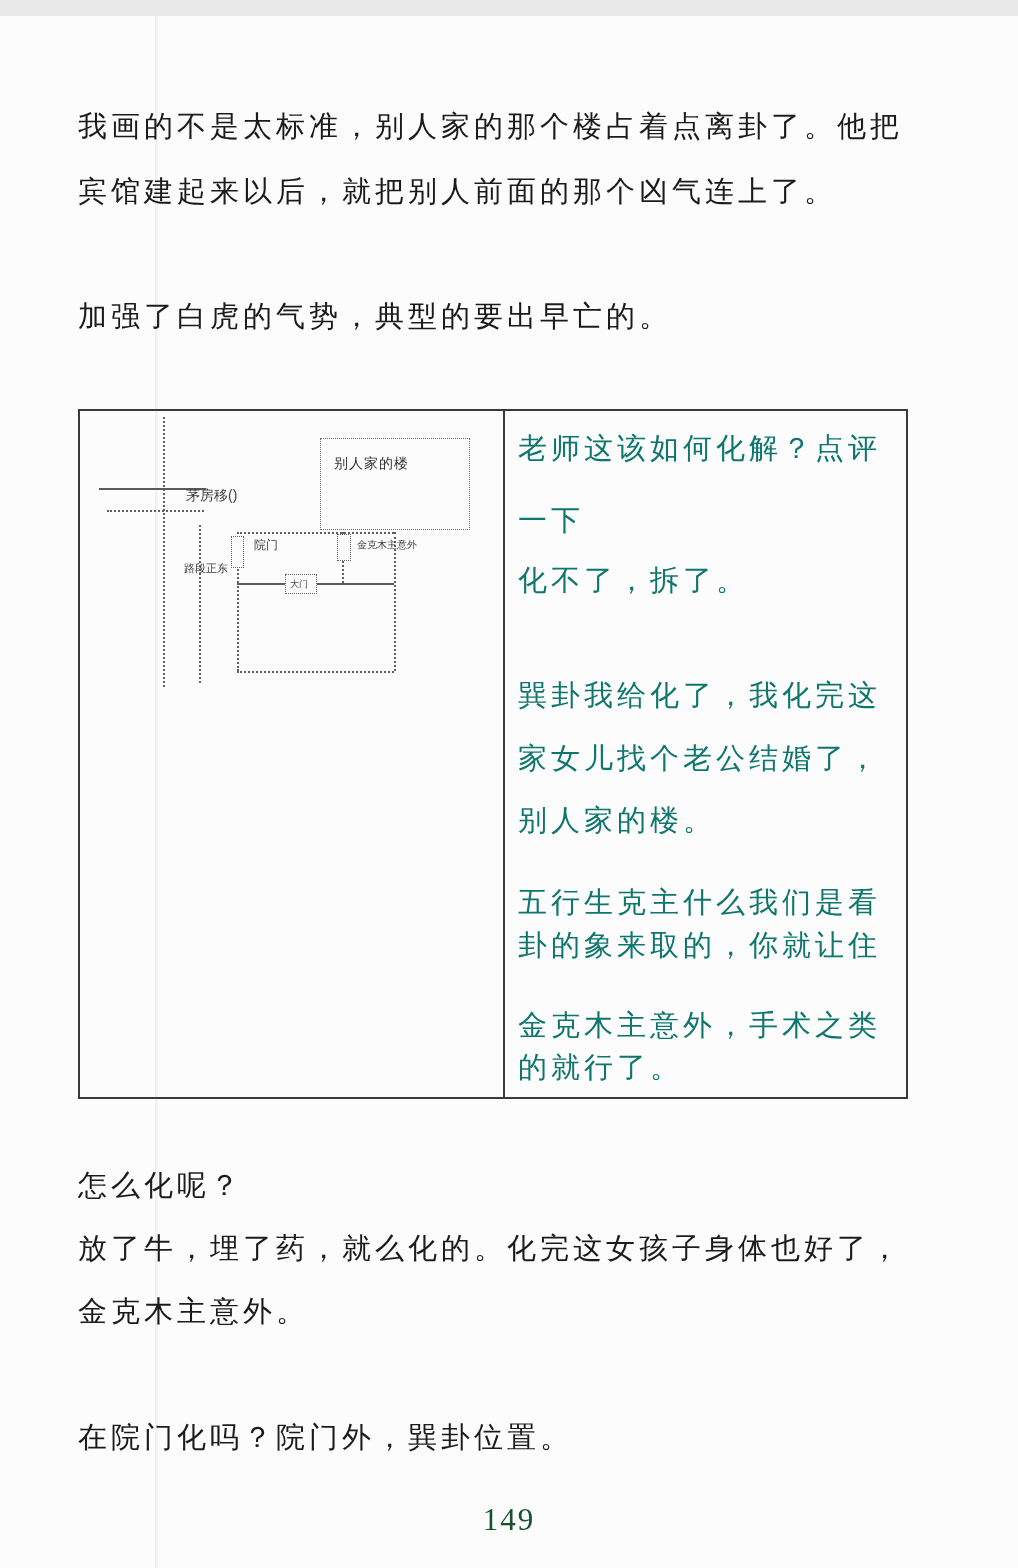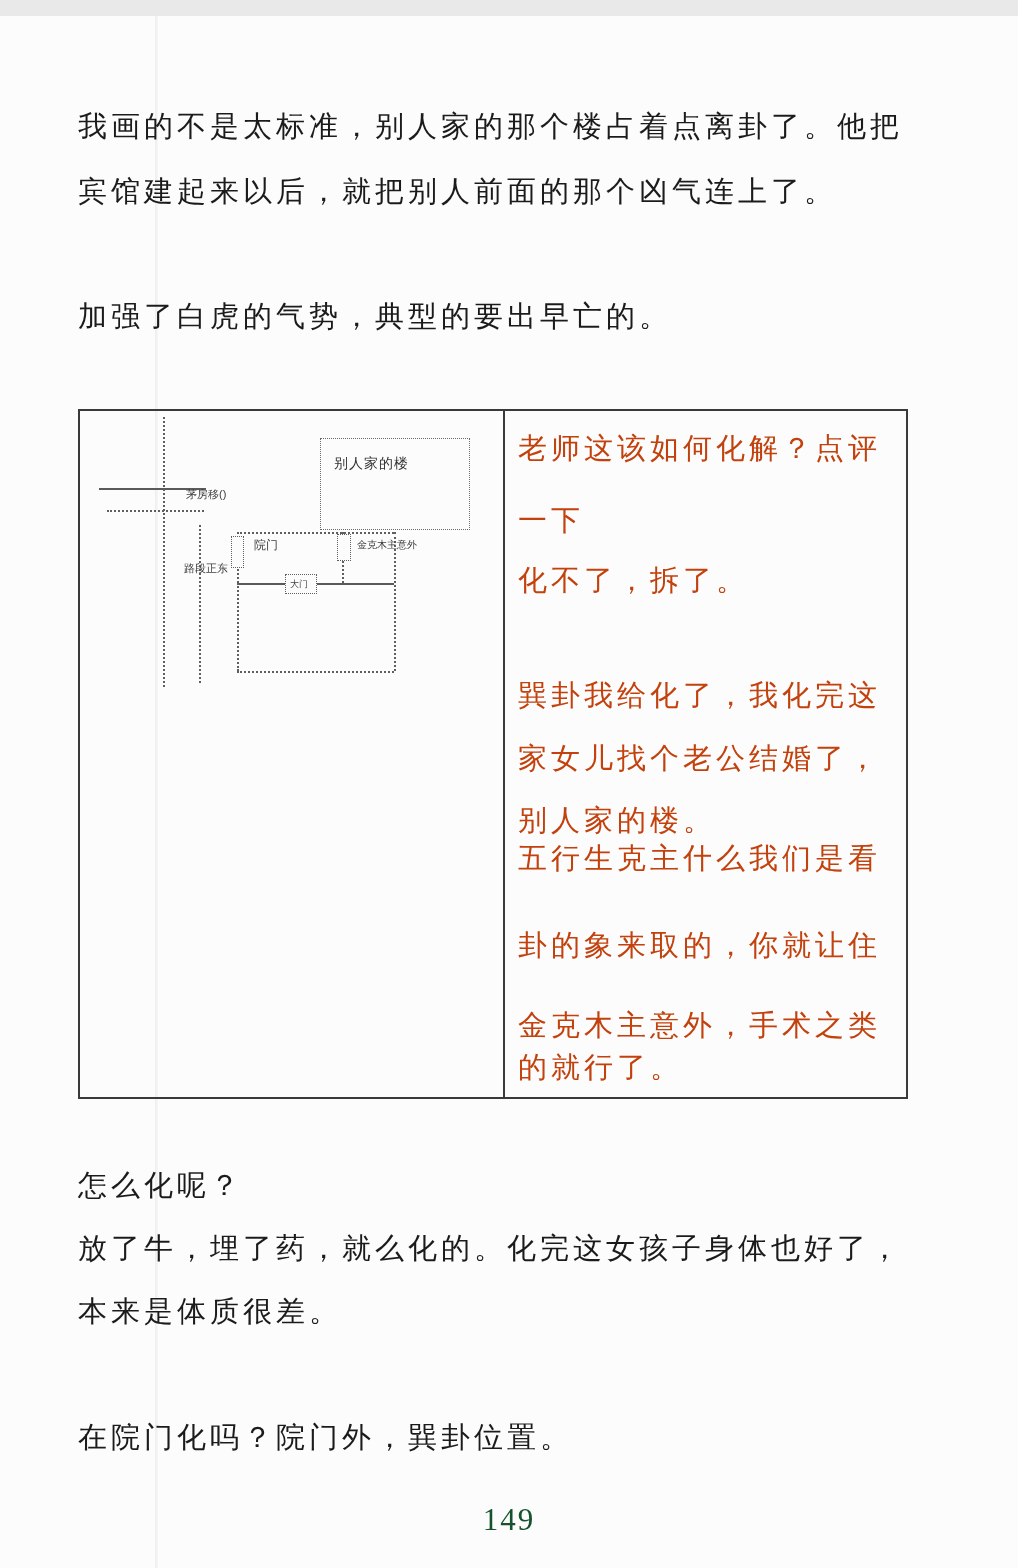--- a/index.html
+++ b/index.html
@@ -22,21 +22,21 @@
   .panel{
     position:absolute;left:78px;top:393px;width:826px;height:686px;
     border:2px solid #3a3a3a;background:transparent;
   }
   .panel-divider{
     position:absolute;left:423px;top:0;width:2px;height:100%;
     background:#3a3a3a;
   }
   .commentary-line{
     position:absolute;left:438px;width:380px;
-    font-size:29px;letter-spacing:4px;white-space:nowrap;color:#c2410c;
+    font-size:29px;letter-spacing:4px;white-space:nowrap;color:#0f766e;
   }
   
   .d-box{position:absolute;border:1.5px dotted #6a6a6a;background:transparent;}
   .d-hline-solid{position:absolute;height:0;border-top:2px solid #5a5a5a;}
   .d-hline-dot{position:absolute;height:0;border-top:2px dotted #5f5f5f;}
   .d-vline-dot{position:absolute;width:0;border-left:2px dotted #5f5f5f;}
   .d-label{
     position:absolute;font-family:"Liberation Sans","DejaVu Sans",sans-serif;
     color:#3c3c3c;white-space:nowrap;
   }
@@ -72,21 +72,21 @@
     <div class="panel-divider"></div>
 
     <div>
 
       <div class="d-box" style="left:240px;top:27px;width:148px;height:90px;">
         <span class="building-label">别人家的楼</span>
       </div>
 
       <div class="d-hline-solid" style="left:19px;top:77px;width:107px;"></div>
       <div class="d-hline-dot" style="left:27px;top:99px;width:97px;"></div>
-      <div class="d-label blurry" style="left:106px;top:76px;font-size:11px;">茅房移()</div>
+      <div class="d-label blurry" style="left:106px;top:76px;font-size:14px;">茅房移()</div>
 
       <div class="d-vline-dot" style="left:83px;top:6px;height:270px;"></div>
       <div class="d-vline-dot" style="left:119px;top:114px;height:158px;"></div>
       <div class="d-label blurry" style="left:104px;top:150px;font-size:11px;">路段正东</div>
 
       <div class="d-hline-dot" style="left:157px;top:121px;width:157px;"></div>
       <div class="d-vline-dot" style="left:314px;top:121px;height:139px;"></div>
       <div class="d-vline-dot" style="left:157px;top:121px;height:51px;"></div>
       <div class="d-vline-dot" style="left:262px;top:121px;height:51px;"></div>
       <div class="d-hline-solid" style="left:157px;top:172px;width:157px;"></div>
@@ -103,25 +103,25 @@
         <span class="main-door-label">大门</span>
       </div>
     </div>
 
     <div class="commentary-line" style="top:18px;">老师这该如何化解？点评</div>
     <div class="commentary-line" style="top:90px;">一下</div>
     <div class="commentary-line" style="top:150px;">化不了，拆了。</div>
     <div class="commentary-line" style="top:265px;">巽卦我给化了，我化完这</div>
     <div class="commentary-line" style="top:328px;">家女儿找个老公结婚了，</div>
     <div class="commentary-line" style="top:390px;">别人家的楼。</div>
-    <div class="commentary-line" style="top:428px;">五行生克主什么我们是看</div>
+    <div class="commentary-line" style="top:472px;">五行生克主什么我们是看</div>
     <div class="commentary-line" style="top:515px;">卦的象来取的，你就让住</div>
     <div class="commentary-line" style="top:595px;">金克木主意外，手术之类</div>
     <div class="commentary-line" style="top:637px;">的就行了。</div>
   </div>
 
   <div class="para" style="top:1152px;">怎么化呢？</div>
   <div class="para" style="top:1215px;">放了牛，埋了药，就么化的。化完这女孩子身体也好了，</div>
-  <div class="para" style="top:1278px;">本来是体质很差。</div>
+  <div class="para" style="top:1278px;">金克木主意外。</div>
   <div class="para" style="top:1404px;">在院门化吗？院门外，巽卦位置。</div>
 
   <div class="page-number">149</div>
 </div>
 
 </body></html>

